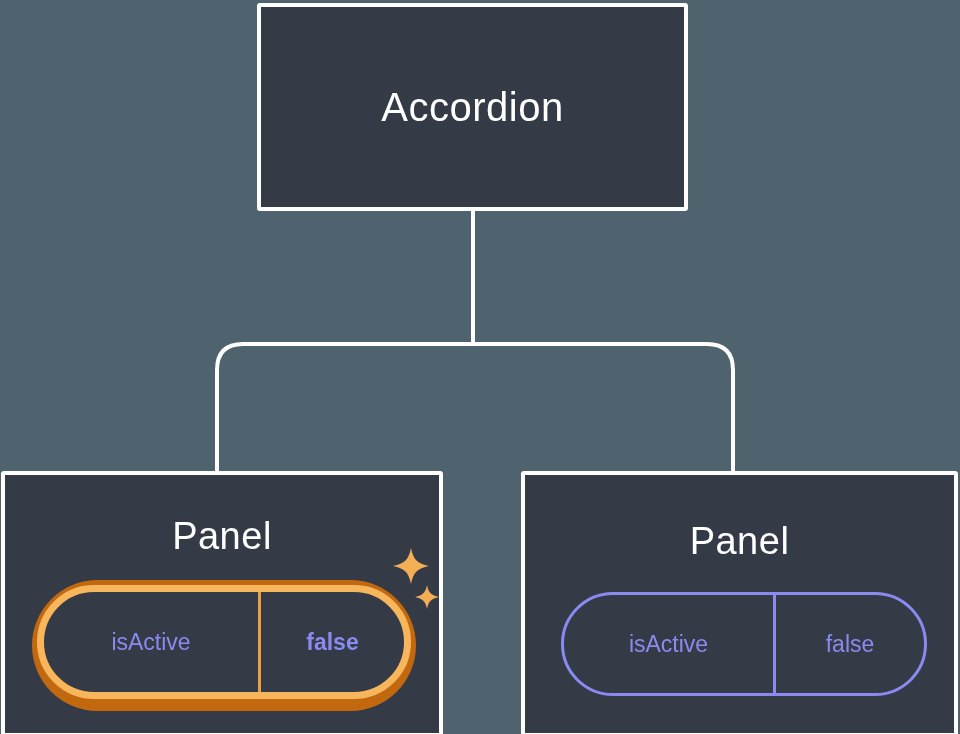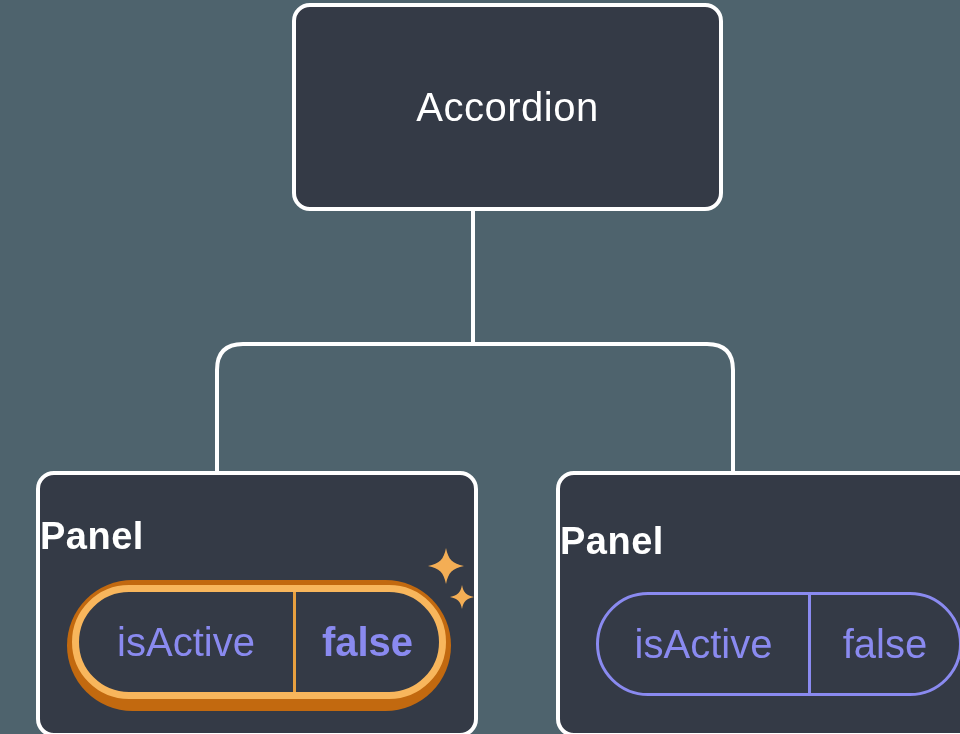--- a/index.html
+++ b/index.html
@@ -6,47 +6,47 @@
   .canvas {
     position:relative; width:960px; height:734px;
     background:var(--background); overflow:hidden;
     font-family:"Liberation Sans", sans-serif;
   }
   .connectors { position:absolute; left:0; top:0; width:960px; height:734px; }
   .connectors path { stroke:var(--connector); stroke-width:4; fill:none; }
 
   .node {
     position:absolute; background:var(--card);
-    border:4px solid var(--border); border-radius:18px; box-sizing:border-box;margin-left:35px;
+    border:4px solid var(--border); border-radius:3px; box-sizing:border-box;
   }
   .root-node { left:257px; top:3px; width:431px; height:208px;
     display:flex; align-items:center; justify-content:center; }
   .root-label { color:var(--text-title); font-size:40px; font-weight:500; letter-spacing:0.5px; }
 
   .panel-left  { left:1px;   top:471px; width:442px; height:266px; }
   .panel-right { left:521px; top:471px; width:437px; height:266px; }
 
-  .panel-label { position:absolute; left:0; right:0; text-align:left;
-    color:var(--text-title); font-size:38px; font-weight:700; letter-spacing:0.5px; }
+  .panel-label { position:absolute; left:0; right:0; text-align:center;
+    color:var(--text-title); font-size:38px; font-weight:400; letter-spacing:0.5px; }
   .panel-left  .panel-label { top:40px; }
   .panel-right .panel-label { top:45px; }
 
   
   .pill-glow {
     position:absolute; left:27px; top:105px; width:384px; height:131px;
     background:var(--orange); border-radius:999px; box-sizing:border-box;
     padding:5px 5px 12px 5px;
   }
   .pill-gold {
     width:100%; height:100%; box-sizing:border-box;
     border:7px solid var(--gold); border-radius:999px;
     background:var(--card); display:flex; align-items:stretch; overflow:hidden;
   }
   .seg { display:flex; align-items:center; justify-content:center;
-    color:var(--purple); font-size:40px; }
+    color:var(--purple); font-size:23px; }
   .pill-gold .seg-name  { width:214px; }
   .pill-gold .seg-value { flex:1; font-weight:700; }
   .divider-gold { width:3px; background:var(--divider-gold); }
 
   
   .pill-purple {
     position:absolute; left:36px; top:117px; width:366px; height:104px;
     box-sizing:border-box; border:3px solid var(--purple); border-radius:999px;
     display:flex; align-items:stretch; overflow:hidden;
   }

